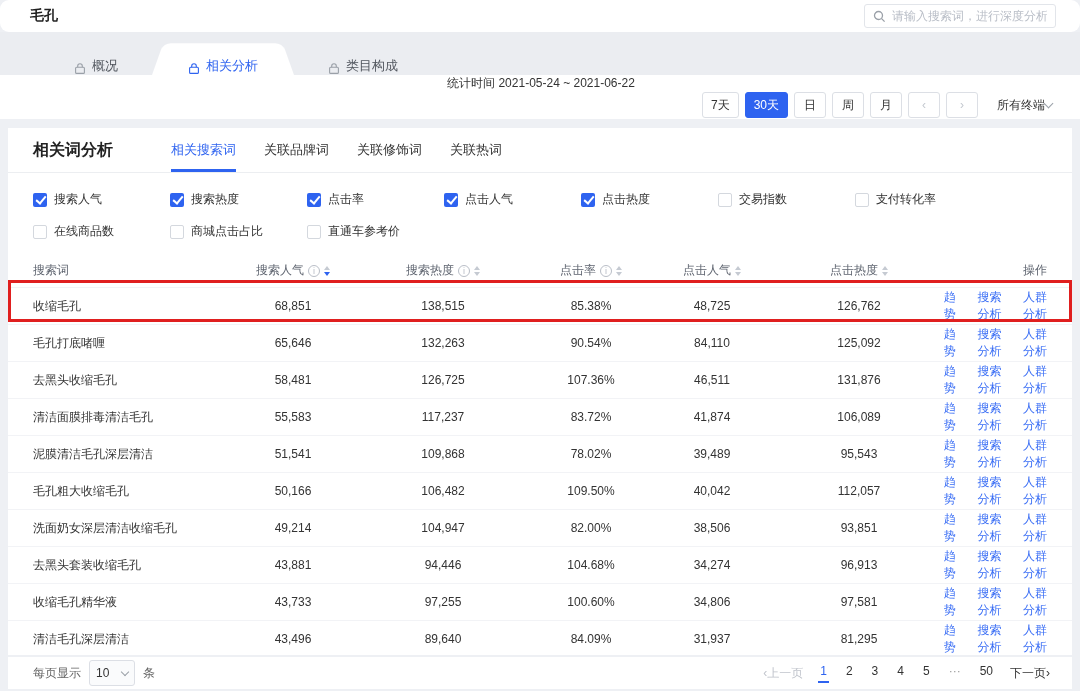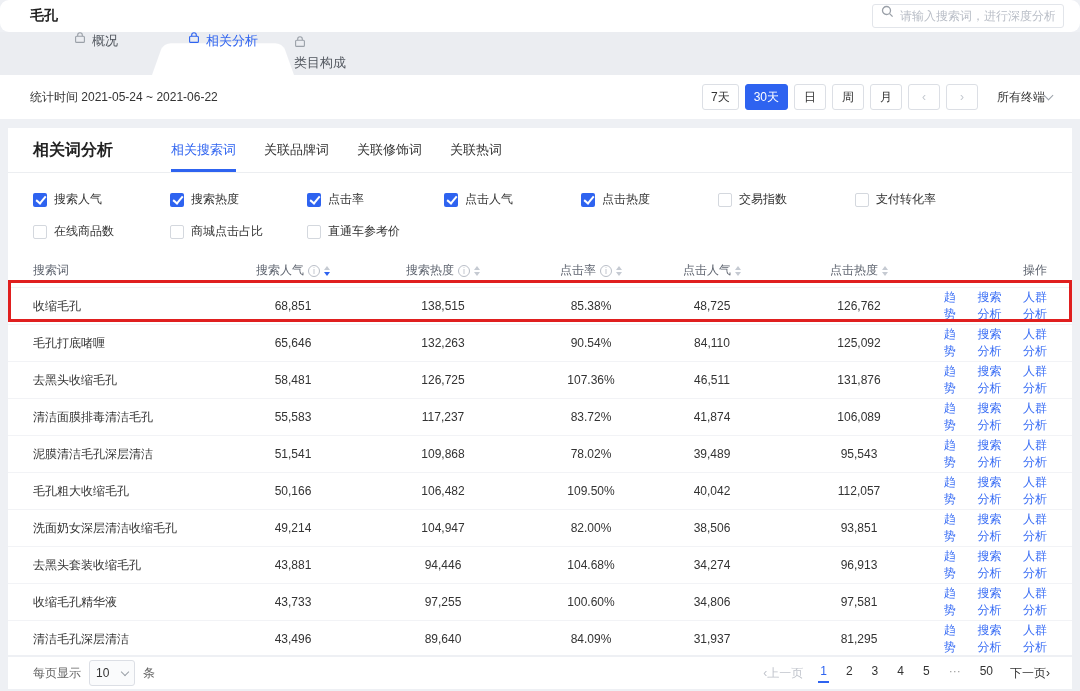--- a/index.html
+++ b/index.html
@@ -4,36 +4,36 @@
 <style>
   * { box-sizing: border-box; margin: 0; padding: 0; }
   html,body { width:1080px; height:691px; overflow:hidden; }
   body {
     font-family: "Liberation Sans", "DejaVu Sans", sans-serif;
     font-size: 12px; color:#333; background:#eef0f4;
   }
   
   .topbar { height:32px; background:#fff; display:flex; align-items:center; padding:0 28px 0 30px; position:relative;border-radius:9px; }
   .page-title { font-size:14px; font-weight:bold; color:#222; }
-  .searchbox { position:absolute; right:16px; top:4px; width:192px; height:24px; border:1px solid #e2e5ea; border-radius:3px; background:#fff; display:flex; padding:0 8px; gap:6px; }
+  .searchbox { position:absolute; right:24px; top:4px; width:192px; height:24px; border:1px solid #e2e5ea; border-radius:3px; background:#fff; display:flex; align-items:center; padding:0 8px; gap:6px; }
   .searchbox input { border:0; outline:0; flex:1; font-size:12px; font-family:inherit; color:#333; background:transparent; }
   .searchbox input::placeholder { color:#b9bec7; }
   
   .tabband { height:43px; background:#ebedf1; display:flex; padding-left:40px; position:relative; }
-  .tab { height:100%; display:flex; align-items:flex-start; justify-content:center; gap:6px; font-size:13px; color:#51565e; position:relative; cursor:default; }
+  .tab { height:100%; display:flex; align-items:flex-end; justify-content:center; gap:6px; font-size:13px; color:#51565e; position:relative; cursor:default; }
   .tab .bag { color:#9aa0a8; display:flex; }
   .tab.active { color:#2e63f0; }
   .tab.active .bag { color:#2e63f0; }
   .tab.active::before { content:""; position:absolute; left:0; right:0; top:5px; bottom:0; background:#fff; border-radius:9px 9px 0 0; transform:perspective(14px) rotateX(4deg); transform-origin:bottom; z-index:0; }
   .tab > * { position:relative; z-index:1; }
   .tab-overview { width:112px; }
   .tab-related { width:142px; }
-  .tab-category { width:138px;flex-direction:column; }
-  
-  .statsbar { height:44px; background:#fff; display:flex; align-items:center; padding:0 28px 0 30px; }
+  .tab-category { width:138px; }
+  
+  .statsbar { height:44px; background:#fff; display:flex; align-items:center; padding:0 28px 0 30px;flex-direction:column; }
   .date-range { color:#333; }
   .stats-right { margin-left:auto; display:flex; align-items:center; }
   .pbtn { height:26px; min-width:32px; padding:0 8px; margin-left:6px; border:1px solid #dcdfe5; border-radius:3px; background:#fff; color:#333; display:inline-flex; align-items:center; justify-content:center; font-size:12px; }
   .pbtn.active { background:#2e63f0; border-color:#2e63f0; color:#fff; }
   .pbtn.arrow { color:#c3c8cf; }
   .terminal { margin-left:19px; display:flex; align-items:center; color:#333; }
   .chev { width:7px; height:7px; border-right:1px solid #9aa0a8; border-bottom:1px solid #9aa0a8; transform:rotate(45deg); margin-top:-4px; }
   
   .card { margin:9px 8px 0; background:#fff; height:527px; position:relative; }
   .section-head { height:45px; border-bottom:1px solid #eceef1; display:flex; align-items:stretch; padding:0 25px; }

